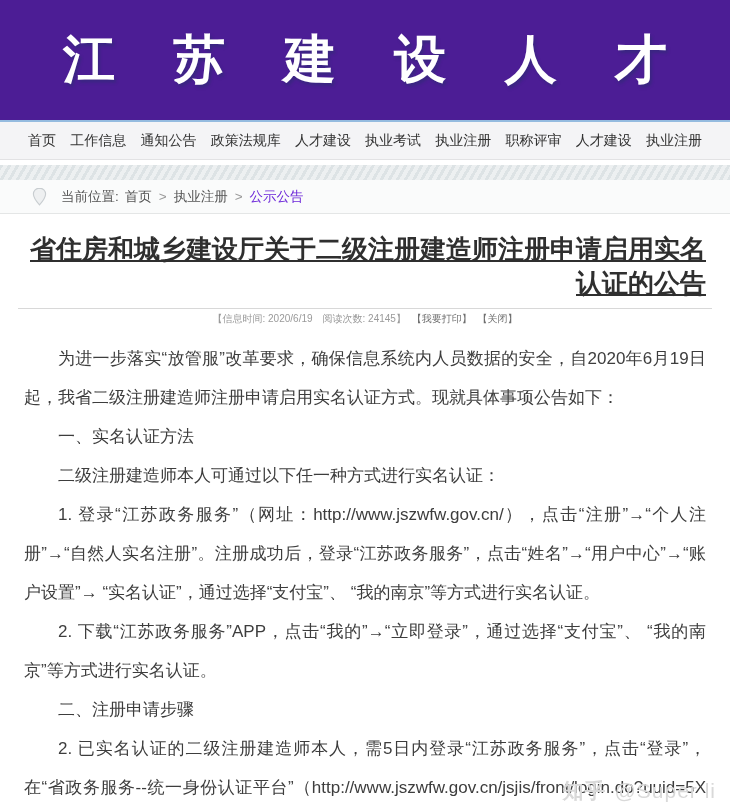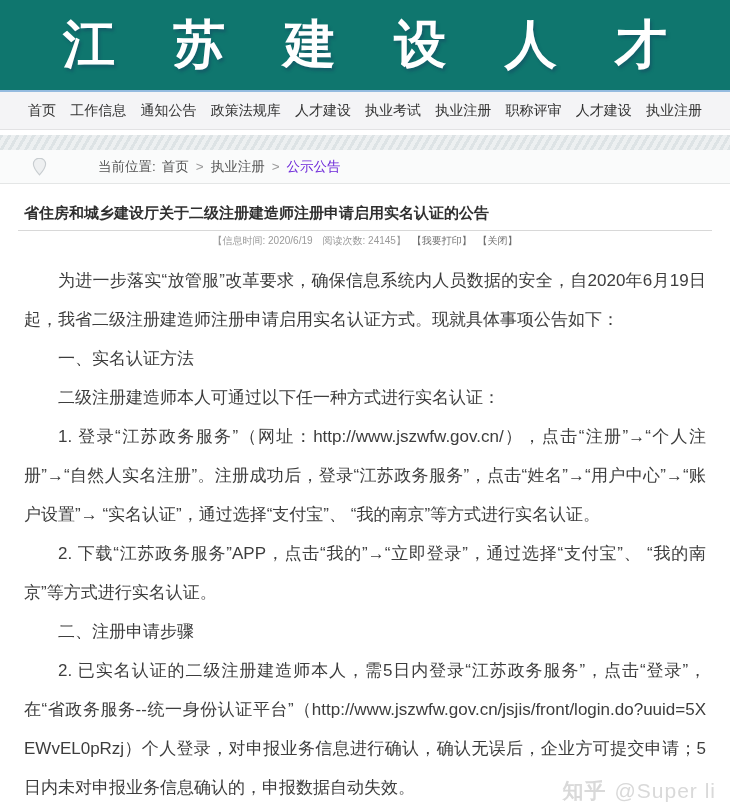--- a/index.html
+++ b/index.html
@@ -10,22 +10,22 @@
     font-family: "Liberation Sans", "DejaVu Sans", sans-serif;
   }
   .page {
     position: relative;
     width: 730px; height: 811px;
     background: #ffffff;
     overflow: hidden;
   }
   
   .banner {
-    height: 92px;
-    background: #0f766e;
+    height: 122px;
+    background: #4c1d95;
     border-bottom: 2px solid #95bbdf;
     display: flex; align-items: center; justify-content: center;
   }
   .banner-title {
     margin: 0;
     color: #ffffff;
     font-size: 52px;
     font-weight: bold;
     letter-spacing: 22px;
     padding-left: 22px;
@@ -55,30 +55,31 @@
     border-bottom: 1px solid #e4e6e6;
     display: flex; align-items: center;
     padding-left: 32px;
     font-size: 13.5px;
     color: #555;
   }
   .breadcrumb-bar .pin { display: inline-flex; margin-right: 14px; }
   .breadcrumb-bar a { color: #555; text-decoration: none; cursor: pointer; }
   .breadcrumb-bar a.current { color: #6d28d9; }
   .breadcrumb-bar .sep { color: #999; margin: 0 7px; }
-  .breadcrumb-bar .prefix { margin-right: 6px; margin-left: 37px; }
+  .breadcrumb-bar .prefix { margin-right: 6px; }
   
   .article { padding: 0 24px; }
   .article-title {
     margin: 19px 0 0;
-    font-size: 15px;
+    font-size: 26px;
     font-weight: bold;
     color: #2f2f2f;
-    text-align: left;
+    text-align: right;
     line-height: 1.3;
+    text-decoration: underline;
   }
   .doc-number {
     margin-top: 10px;
     text-align: center;
     font-size: 14px;
     color: #333;
   }
   hr.rule {
     border: none;
     border-top: 1px solid #d8d8d8;

